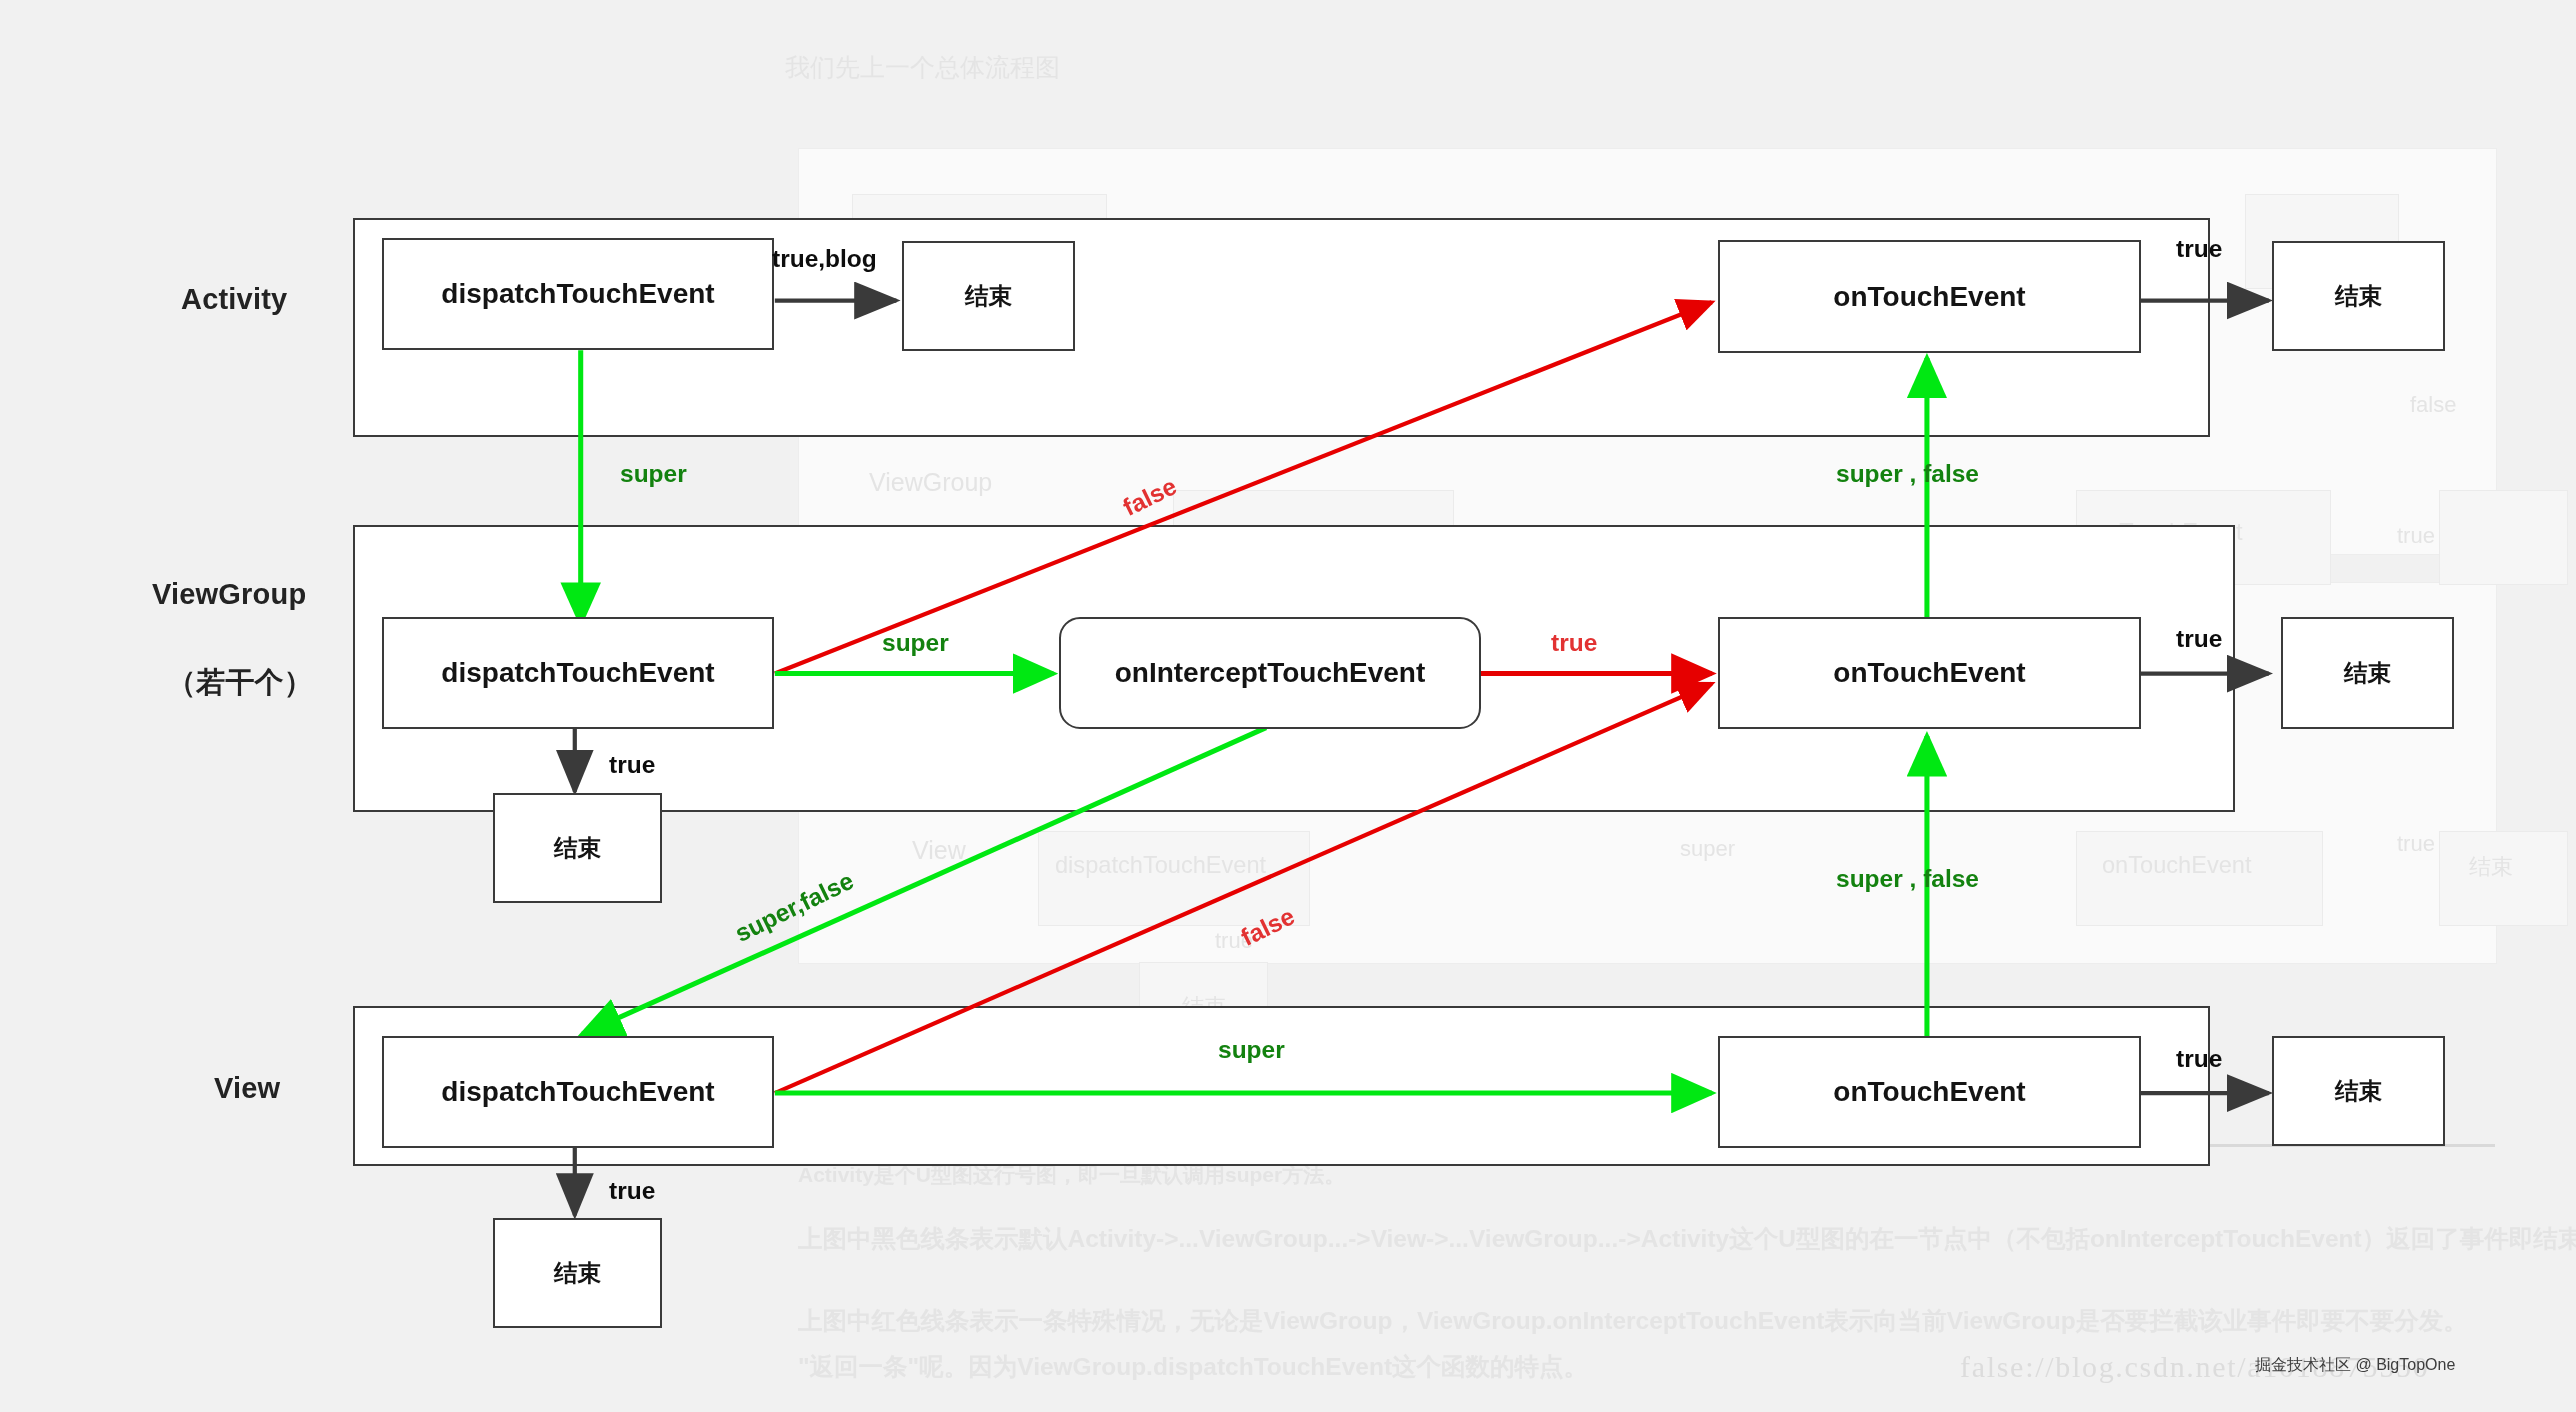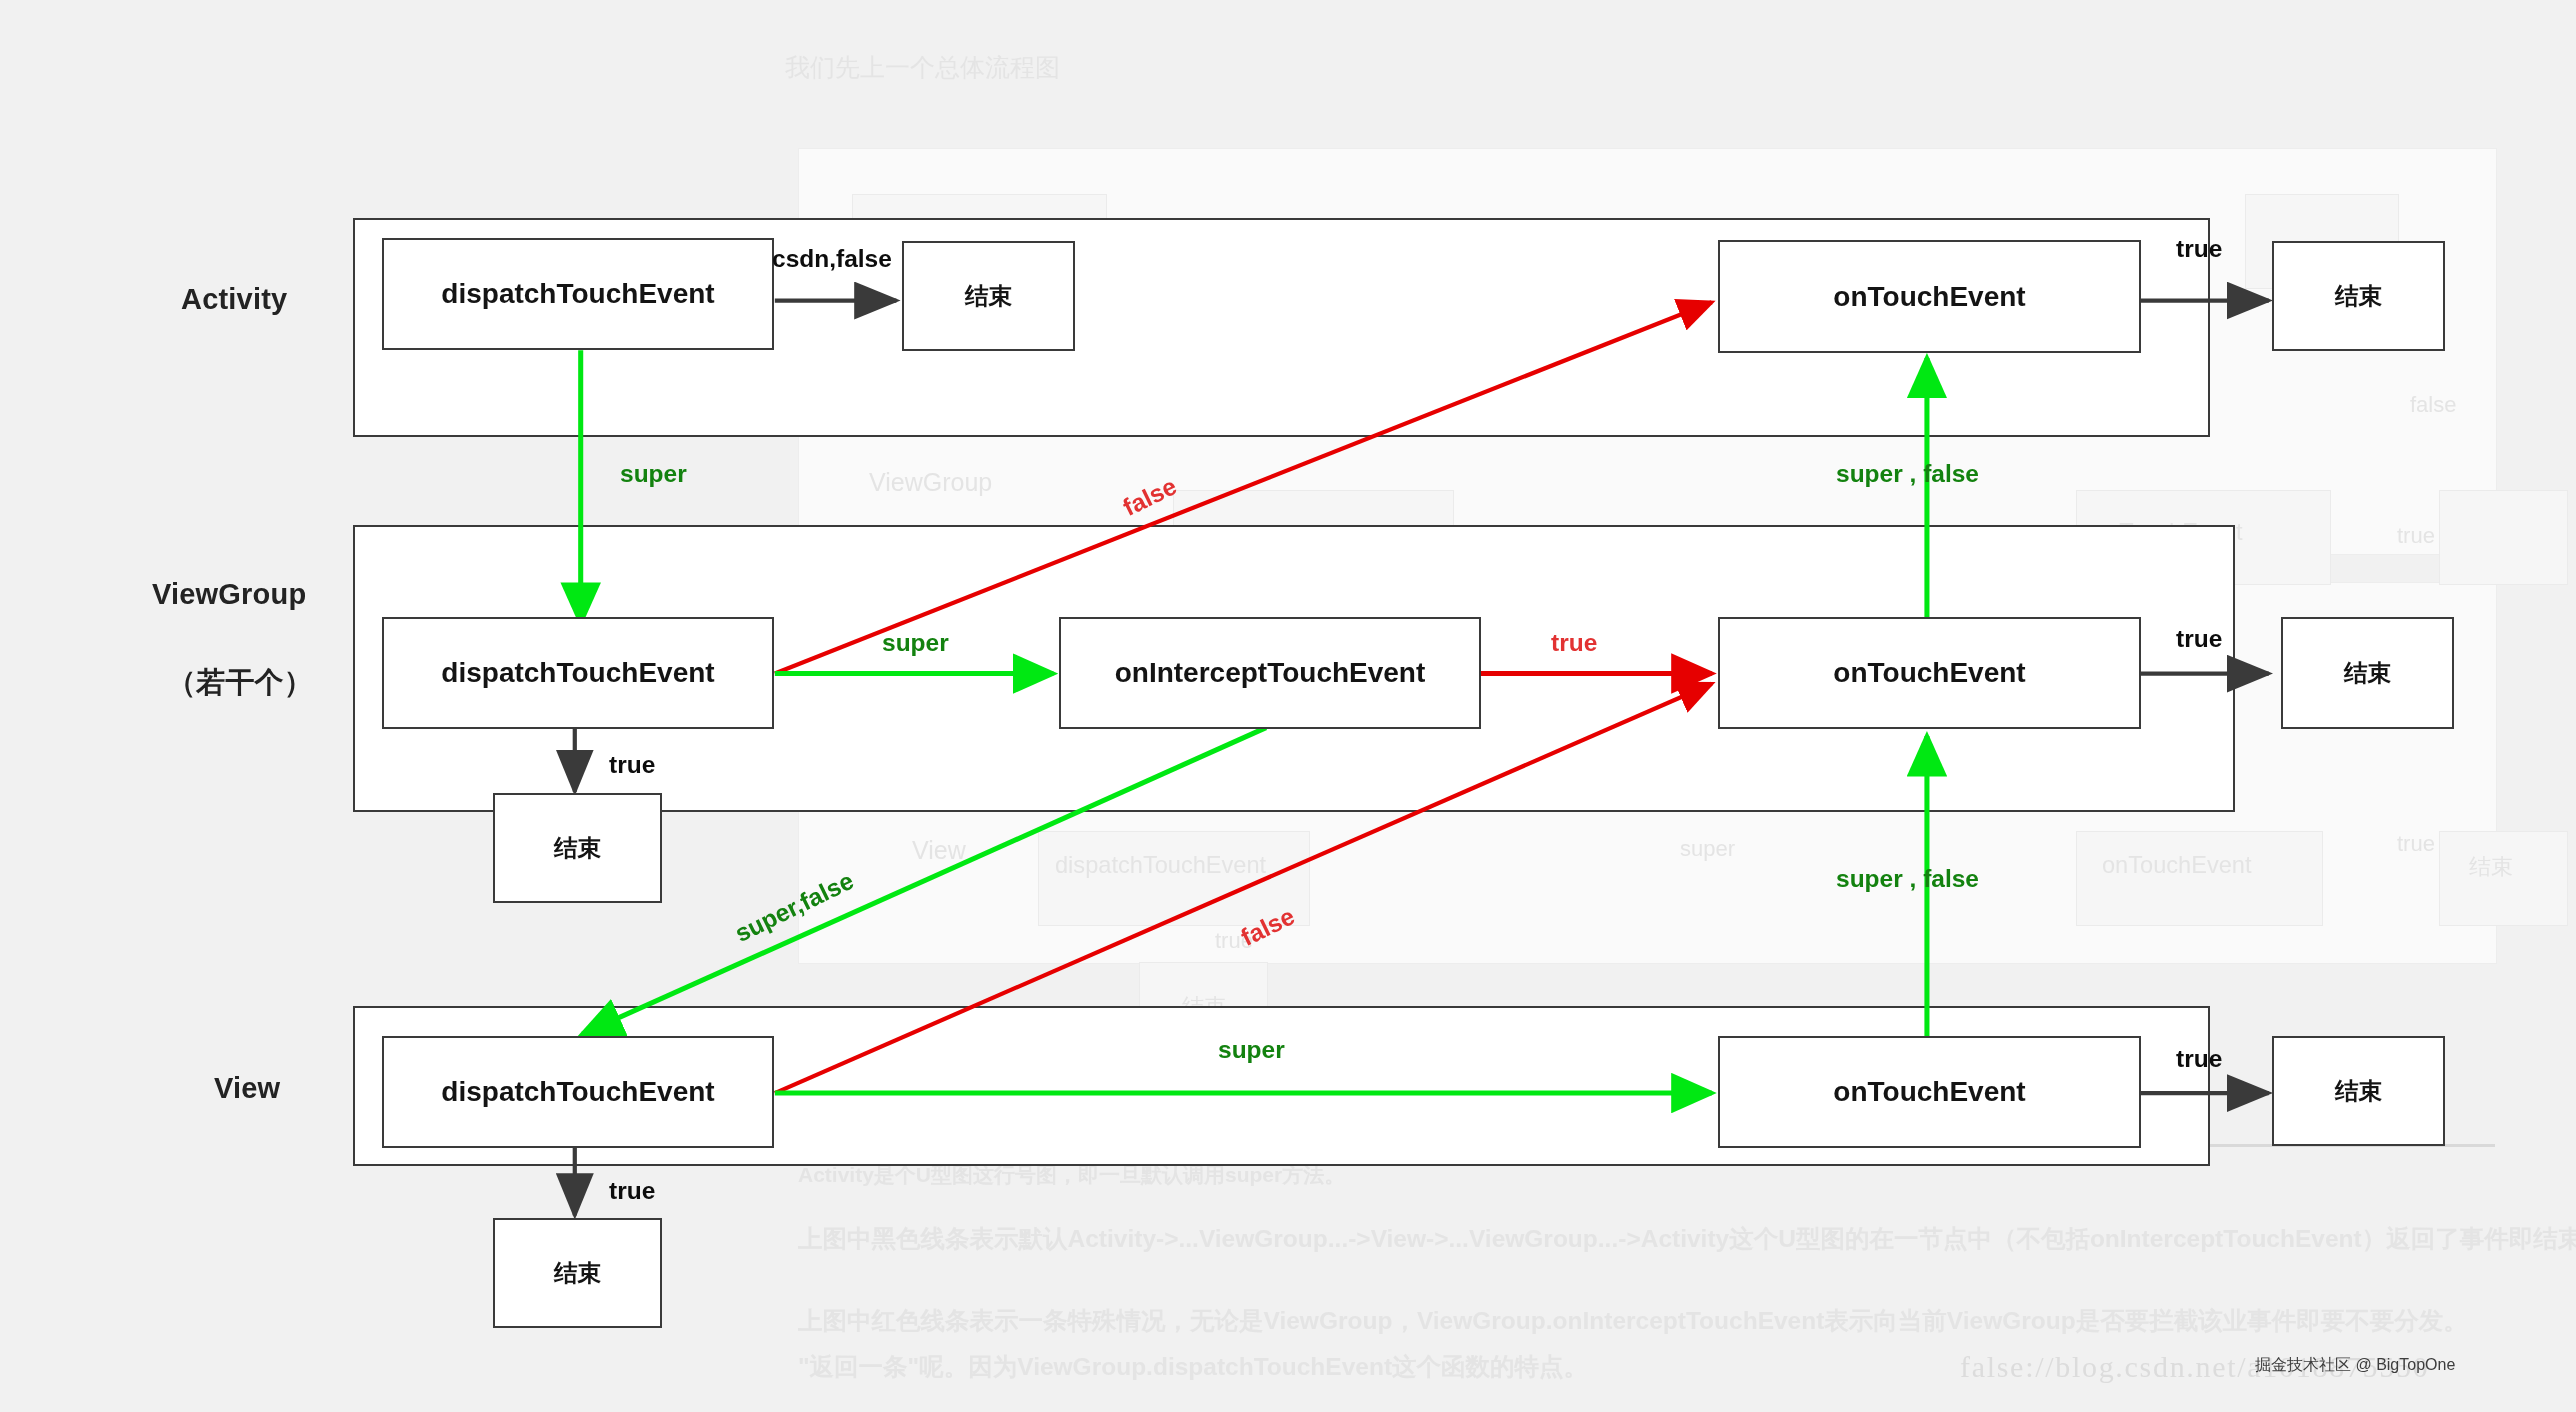--- a/index.html
+++ b/index.html
@@ -228,30 +228,30 @@
     <line x1="2536" y1="1295" x2="2688" y2="1295" stroke="#3a3a3a" stroke-width="5" marker-end="url(#ah-black)"></line>
   </svg>
 
   <div class="node method" style="left:382px; top:238px; width:392px; height:112px;">dispatchTouchEvent</div>
   <div class="node end" style="left:902px; top:241px; width:173px; height:110px;">结束</div>
   <div class="node method" style="left:1718px; top:240px; width:423px; height:113px;">onTouchEvent</div>
   <div class="node end" style="left:2272px; top:241px; width:173px; height:110px;">结束</div>
 
   <div class="node method" style="left:382px; top:617px; width:392px; height:112px;">dispatchTouchEvent</div>
   <div class="node end" style="left:493px; top:793px; width:169px; height:110px;">结束</div>
-  <div class="node method" style="left:1059px; top:617px; width:422px; height:112px;">onInterceptTouchEvent</div>
+  <div class="node method" style="left:1059px; top:617px; width:422px; height:112px;border-radius:21px;">onInterceptTouchEvent</div>
   <div class="node method" style="left:1718px; top:617px; width:423px; height:112px;">onTouchEvent</div>
   <div class="node end" style="left:2281px; top:617px; width:173px; height:112px;">结束</div>
 
   <div class="node method" style="left:382px; top:1036px; width:392px; height:112px;">dispatchTouchEvent</div>
   <div class="node end" style="left:493px; top:1218px; width:169px; height:110px;">结束</div>
   <div class="node method" style="left:1718px; top:1036px; width:423px; height:112px;">onTouchEvent</div>
   <div class="node end" style="left:2272px; top:1036px; width:173px; height:110px;">结束</div>
 
-  <div class="elabel black" style="left:772px; top:245px;">csdn,false</div>
+  <div class="elabel black" style="left:772px; top:245px;">true,blog</div>
   <div class="elabel green" style="left:620px; top:460px;">super</div>
   <div class="elabel black" style="left:2176px; top:235px;">true</div>
   <div class="elabel green" style="left:1836px; top:460px;">super , false</div>
   <div class="elabel rot-red" style="left:1131px; top:494px;">false</div>
   <div class="elabel green" style="left:882px; top:629px;">super</div>
   <div class="elabel red" style="left:1551px; top:629px;">true</div>
   <div class="elabel black" style="left:609px; top:751px;">true</div>
   <div class="elabel black" style="left:2176px; top:625px;">true</div>
   <div class="elabel green" style="left:1836px; top:865px;">super , false</div>
   <div class="elabel rot-green" style="left:743px; top:920px;">super,false</div>

